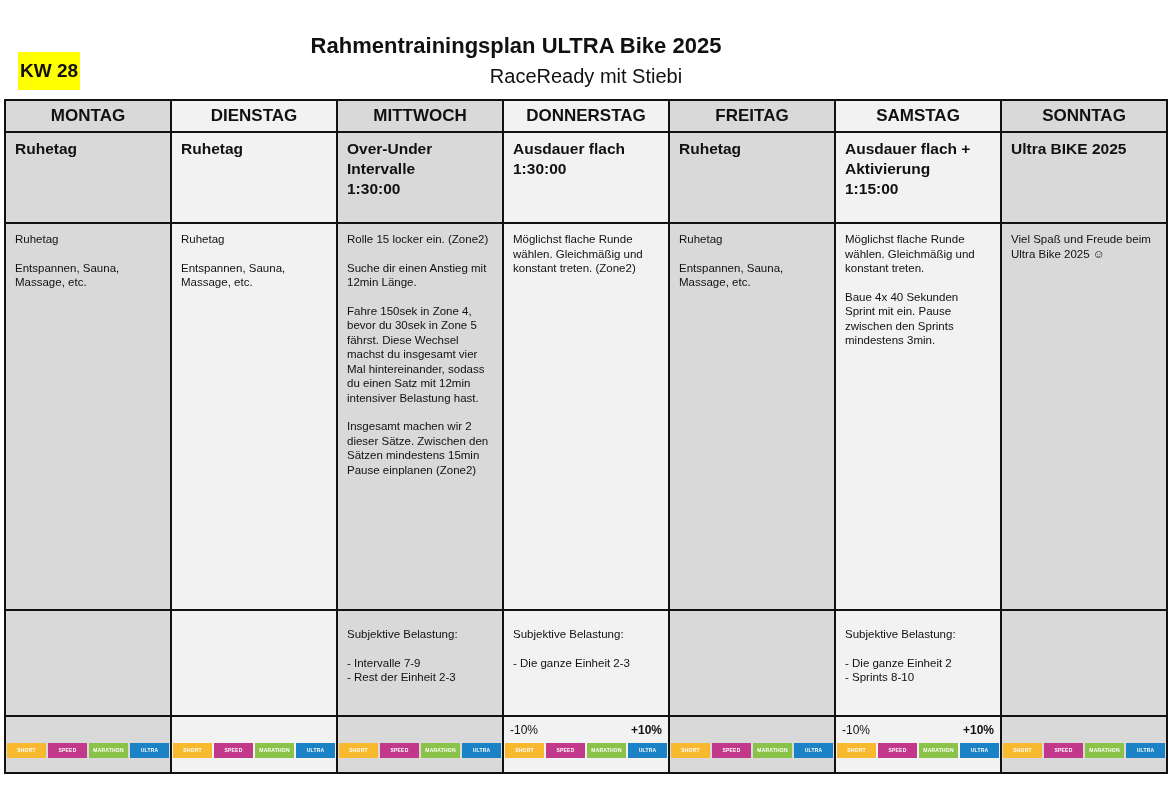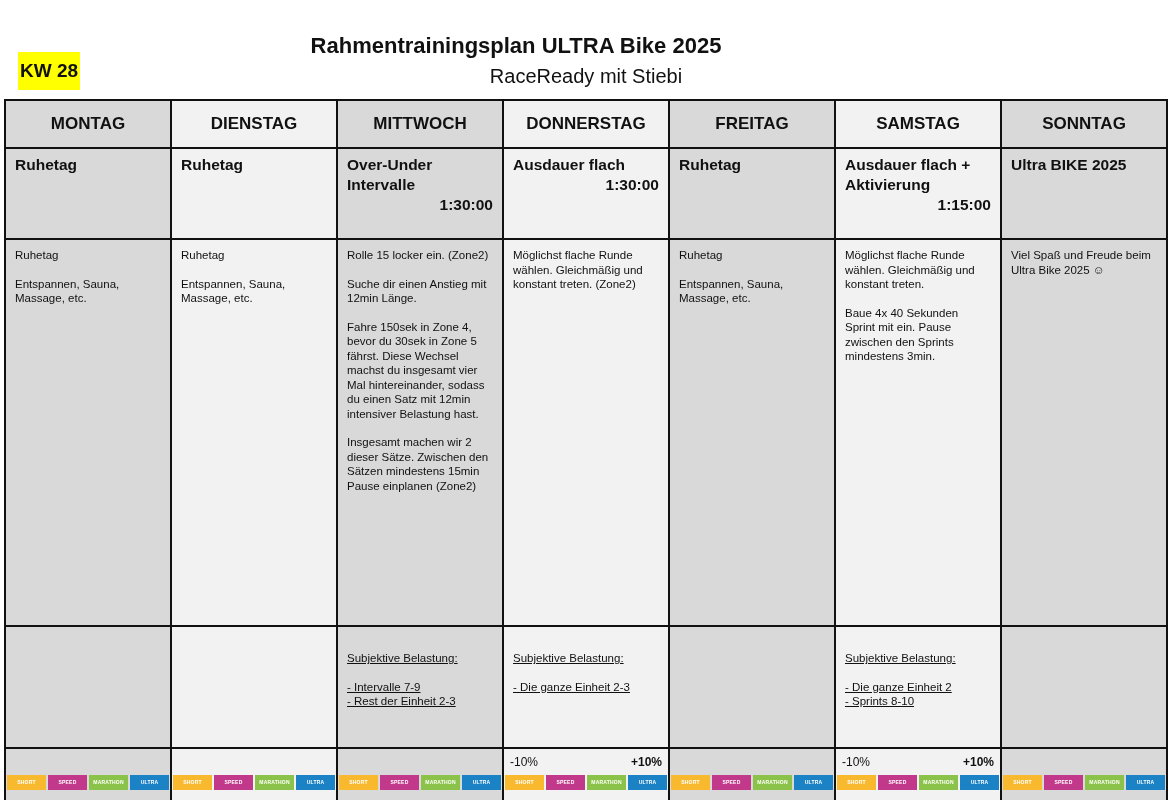--- a/index.html
+++ b/index.html
@@ -23,27 +23,27 @@
     table.plan {
       position: absolute; left: 4px; top: 99px; width: 1164px;
       border-collapse: collapse; table-layout: fixed;
     }
     table.plan td, table.plan th {
       border: 2px solid #111; vertical-align: top; overflow: hidden;
     }
     .dark { background: #d9d9d9; }
     .light { background: #f2f2f2; }
 
-    tr.head th { height: 48px; font-size: 17px; font-weight: bold; text-align: center; vertical-align: middle; }
+    tr.head th { height: 32px; font-size: 17px; font-weight: bold; text-align: center; vertical-align: middle; }
     tr.unit td { height: 91px; padding: 6px 9px; font-size: 15.5px; font-weight: bold; line-height: 20px; }
     .unit-name { white-space: pre-line; display: block; }
-    .unit-dur { display: block; text-align: right; }
+    .unit-dur { display: block; }
     tr.desc td { height: 387px; padding: 8px 9px; font-size: 11.5px; line-height: 14.5px; }
     .para { display: block; margin-bottom: 14px; white-space: pre-line; }
-    tr.load td { height: 89px; padding: 24px 9px; font-size: 11.5px; line-height: 14.5px; text-decoration: underline; }
+    tr.load td { height: 89px; padding: 16px 9px; font-size: 11.5px; line-height: 14.5px; }
     tr.badges td { height: 57px; padding: 0 2px; position: relative; }
     .pct { position: absolute; top: 6px; font-size: 12px; }
     .pct.minus { left: 6px; }
     .pct.plus { right: 6px; font-weight: bold; }
     .badge-row { position: absolute; left: 1px; right: 1px; top: 26px; display: flex; gap: 2px; }
     .badge {
       flex: 1; height: 15px; color: #fff; font-size: 5px; font-weight: bold;
       text-align: center; line-height: 15px; letter-spacing: 0.2px;
     }
 

